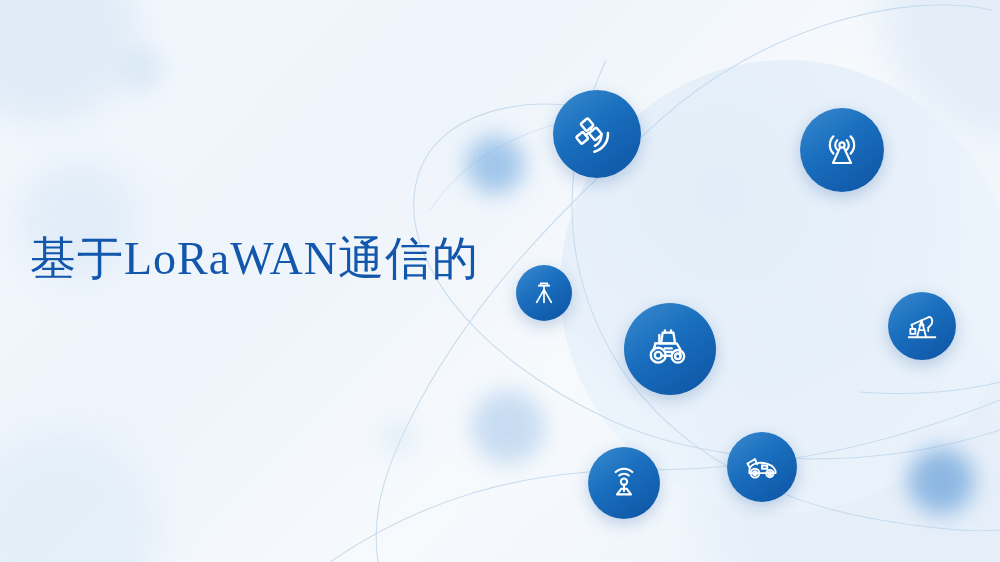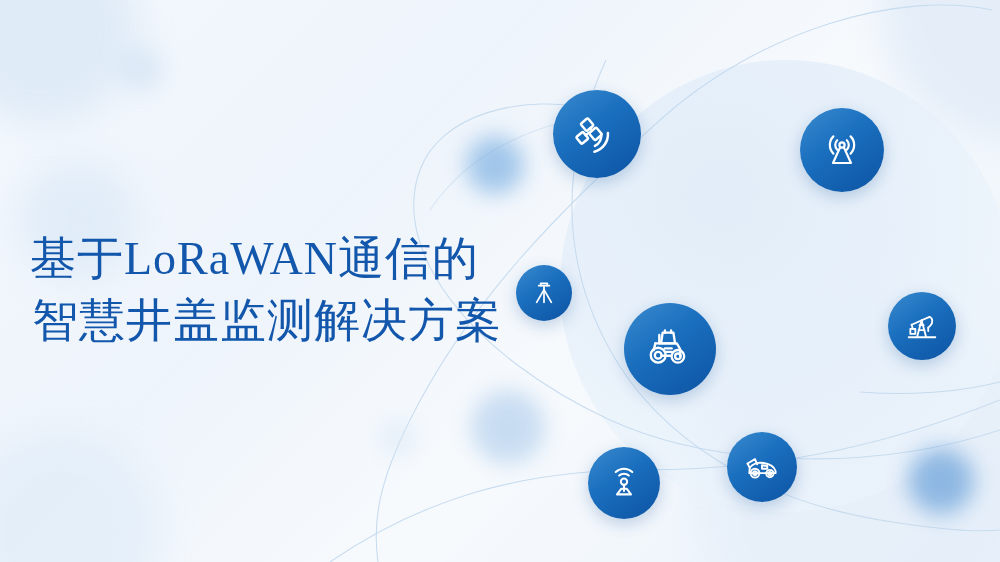--- a/index.html
+++ b/index.html
@@ -166,21 +166,20 @@
 
     <div class="dot dot-1"></div>
     <div class="dot dot-2"></div>
     <div class="dot dot-3"></div>
     <div class="dot dot-4"></div>
     <div class="dot dot-5"></div>
   </div>
 
   <div class="title-block">
     <div class="title-line title-line-1">基于LoRaWAN通信的</div>
-    <div class="title-line title-line-2">智慧井盖监测解决方案</div>
   </div>
 
   <div class="node" id="node-satellite" style="left:553px; top:90px; width:88px; height:88px;">
     <span>
       <svg width="50" height="50" viewBox="0 0 48 48" stroke-width="2.4">
 
         <g transform="rotate(-40 24 24)">
           <rect x="6.5" y="13.5" width="8.5" height="8.5" rx="1.2"></rect>
           <rect x="18" y="6.5" width="9" height="9" rx="1.2"></rect>
           <rect x="18.5" y="18.5" width="9" height="9" rx="1.2"></rect>

